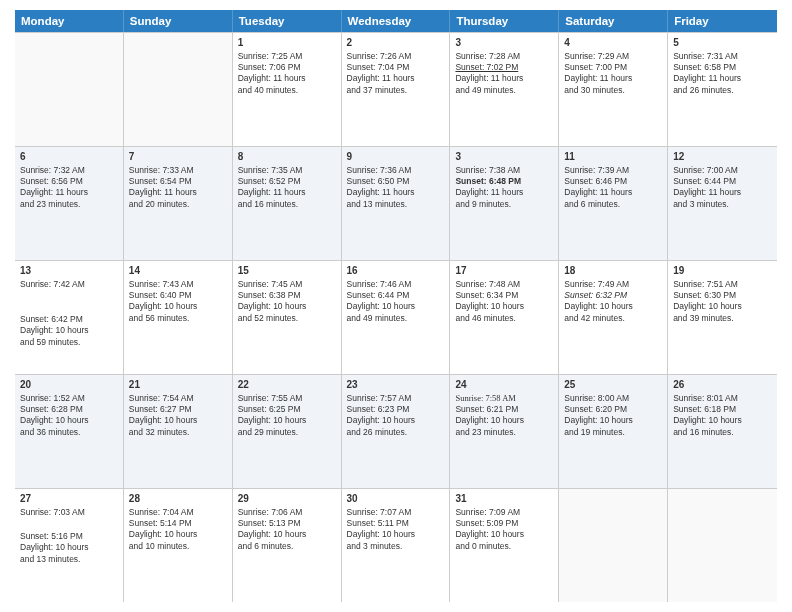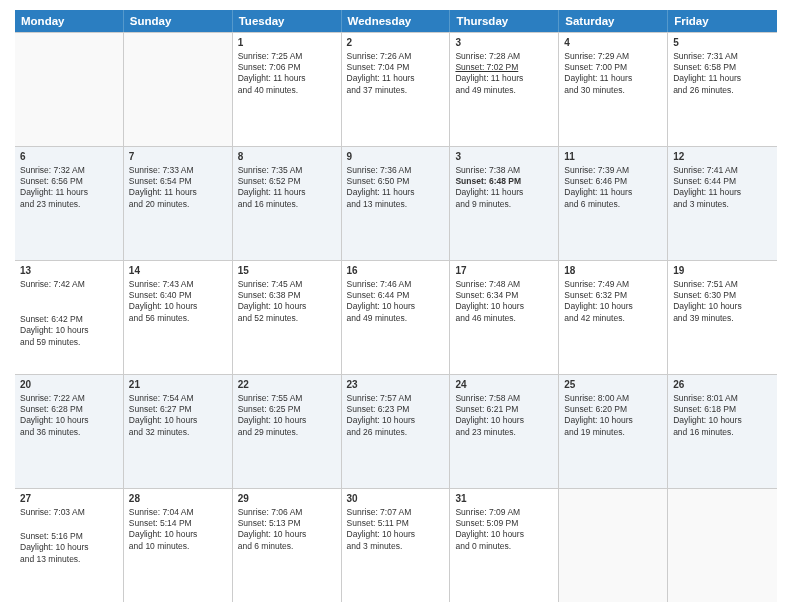--- a/index.html
+++ b/index.html
@@ -188,21 +188,21 @@
           </div>
           <div class="cal-cell">
             <span class="day-num">11</span>
             <span style="display: block;">Sunrise: 7:39 AM</span>
             <span style="display: block;">Sunset: 6:46 PM</span>
             <span style="display: block;">Daylight: 11 hours</span>
             <span style="display: block;">and 6 minutes.</span>
           </div>
           <div class="cal-cell">
             <span class="day-num">12</span>
-            <span style="display: block;">Sunrise: 7:41 AM</span>
+            <span style="display: block;">Sunrise: 7:00 AM</span>
             <span style="display: block;">Sunset: 6:44 PM</span>
             <span style="display: block;">Daylight: 11 hours</span>
             <span style="display: block;">and 3 minutes.</span>
           </div>
         </div>
         <div class="cal-row">
           <div class="cal-cell">
             <span class="day-num">13</span>
             <span style="display: block;">Sunrise: 7:42 AM</span>
             <span style="display: block; margin-top: 24px;">Sunset: 6:42 PM</span>
@@ -233,36 +233,36 @@
           <div class="cal-cell">
             <span class="day-num">17</span>
             <span style="display: block;">Sunrise: 7:48 AM</span>
             <span style="display: block;">Sunset: 6:34 PM</span>
             <span style="display: block;">Daylight: 10 hours</span>
             <span style="display: block;">and 46 minutes.</span>
           </div>
           <div class="cal-cell">
             <span class="day-num">18</span>
             <span style="display: block;">Sunrise: 7:49 AM</span>
-            <span style="display: block;">Sunset: 6:32 PM</span>
+            <span style="display: block; font-style: italic;">Sunset: 6:32 PM</span>
             <span style="display: block;">Daylight: 10 hours</span>
             <span style="display: block;">and 42 minutes.</span>
           </div>
           <div class="cal-cell">
             <span class="day-num">19</span>
             <span style="display: block;">Sunrise: 7:51 AM</span>
             <span style="display: block;">Sunset: 6:30 PM</span>
             <span style="display: block;">Daylight: 10 hours</span>
             <span style="display: block;">and 39 minutes.</span>
           </div>
         </div>
         <div class="cal-row">
           <div class="cal-cell">
             <span class="day-num">20</span>
-            <span style="display: block;">Sunrise: 7:22 AM</span>
+            <span style="display: block;">Sunrise: 1:52 AM</span>
             <span style="display: block;">Sunset: 6:28 PM</span>
             <span style="display: block;">Daylight: 10 hours</span>
             <span style="display: block;">and 36 minutes.</span>
           </div>
           <div class="cal-cell">
             <span class="day-num">21</span>
             <span style="display: block;">Sunrise: 7:54 AM</span>
             <span style="display: block;">Sunset: 6:27 PM</span>
             <span style="display: block;">Daylight: 10 hours</span>
             <span style="display: block;">and 32 minutes.</span>
@@ -276,21 +276,21 @@
           </div>
           <div class="cal-cell">
             <span class="day-num">23</span>
             <span style="display: block;">Sunrise: 7:57 AM</span>
             <span style="display: block;">Sunset: 6:23 PM</span>
             <span style="display: block;">Daylight: 10 hours</span>
             <span style="display: block;">and 26 minutes.</span>
           </div>
           <div class="cal-cell">
             <span class="day-num">24</span>
-            <span style="display: block;">Sunrise: 7:58 AM</span>
+            <span style="display: block; font-family: Liberation Serif, serif;">Sunrise: 7:58 AM</span>
             <span style="display: block;">Sunset: 6:21 PM</span>
             <span style="display: block;">Daylight: 10 hours</span>
             <span style="display: block;">and 23 minutes.</span>
           </div>
           <div class="cal-cell">
             <span class="day-num">25</span>
             <span style="display: block;">Sunrise: 8:00 AM</span>
             <span style="display: block;">Sunset: 6:20 PM</span>
             <span style="display: block;">Daylight: 10 hours</span>
             <span style="display: block;">and 19 minutes.</span>

